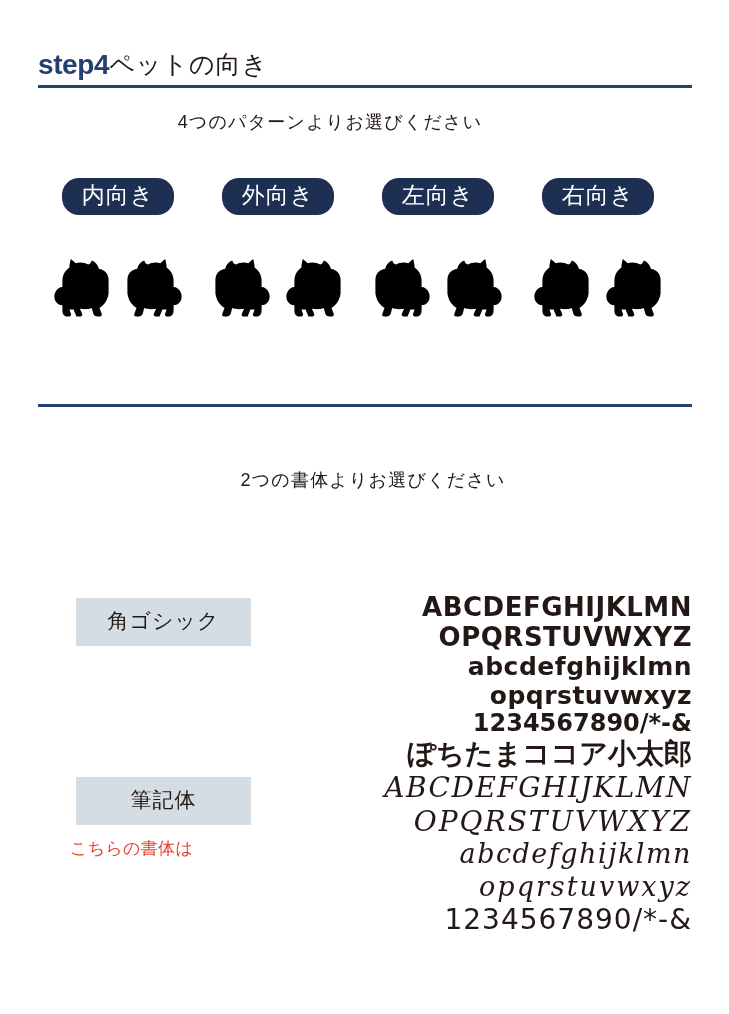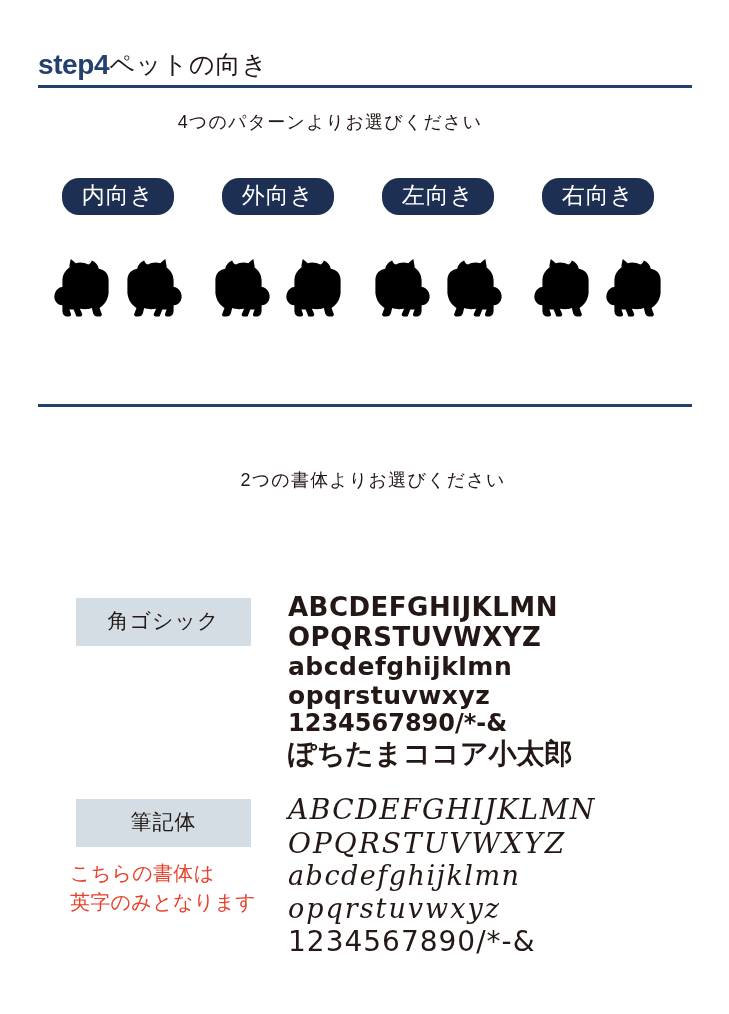--- a/index.html
+++ b/index.html
@@ -46,24 +46,24 @@
 
   
   .font-block{position:absolute;left:38px;width:654px;display:flex;}
   .font-label-col{width:250px;padding-top:6px;}
   .font-label{
     background:#d3dde3;width:175px;text-align:center;
     font-size:21px;padding:9px 0 11px 0;letter-spacing:1px;color:#231815;
     margin-left:38px;
   }
   .font-note{
-    color:#e8402a;font-size:20px;line-height:1.45;
+    color:#e8402a;font-size:17px;line-height:1.45;
     margin-left:32px;margin-top:12px;letter-spacing:0.3px;
   }
-  .sample-col{flex:1;text-align:left;}
+  .sample-col{flex:1;text-align:right;}
 
   .goth-line{
     font-family:"DejaVu Sans","Liberation Sans",sans-serif;
     font-weight:700;color:#231815;letter-spacing:0.5px;line-height:1.16;
   }
   .g1{font-size:26px;}
   .g2{font-size:26px;}
   .g3{font-size:25px;}
   .g4{font-size:25px;}
   .g5{font-size:24px;letter-spacing:0px;}
@@ -163,26 +163,25 @@
     <div class="sample-col">
       <div class="goth-line g1">ABCDEFGHIJKLMN</div>
       <div class="goth-line g2">OPQRSTUVWXYZ</div>
       <div class="goth-line g3">abcdefghijklmn</div>
       <div class="goth-line g4">opqrstuvwxyz</div>
       <div class="goth-line g5">1234567890/*-&amp;</div>
       <div class="goth-line g6">ぽちたまココア小太郎</div>
     </div>
   </div>
 
-  <div class="font-block" style="top:793px;">
+  <div class="font-block" style="top:771px;">
     <div class="font-label-col">
       <div class="font-label">筆記体</div>
       <div class="font-note">
         <div>こちらの書体は</div>
-        <div>英字のみとなります</div>
       </div>
     </div>
     <div class="sample-col">
       <div class="script-line s1">ABCDEFGHIJKLMN</div>
       <div class="script-line s2">OPQRSTUVWXYZ</div>
       <div class="script-line s3">abcdefghijklmn</div>
       <div class="script-line s4">opqrstuvwxyz</div>
       <div class="script-line s5">1234567890/*-&amp;</div>
     </div>
   </div>

